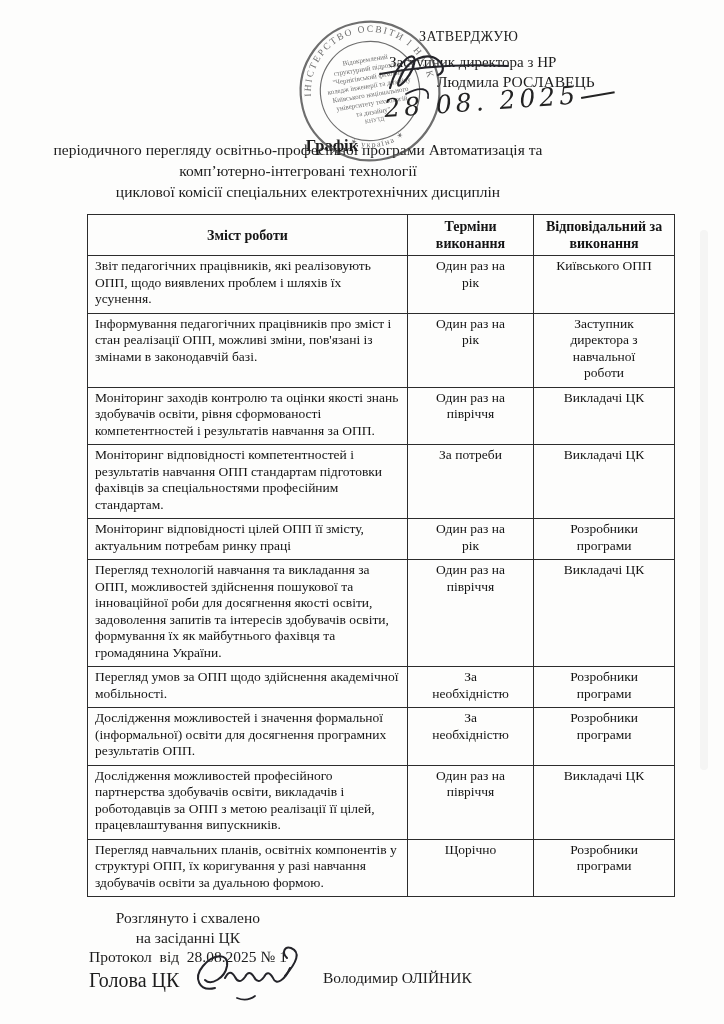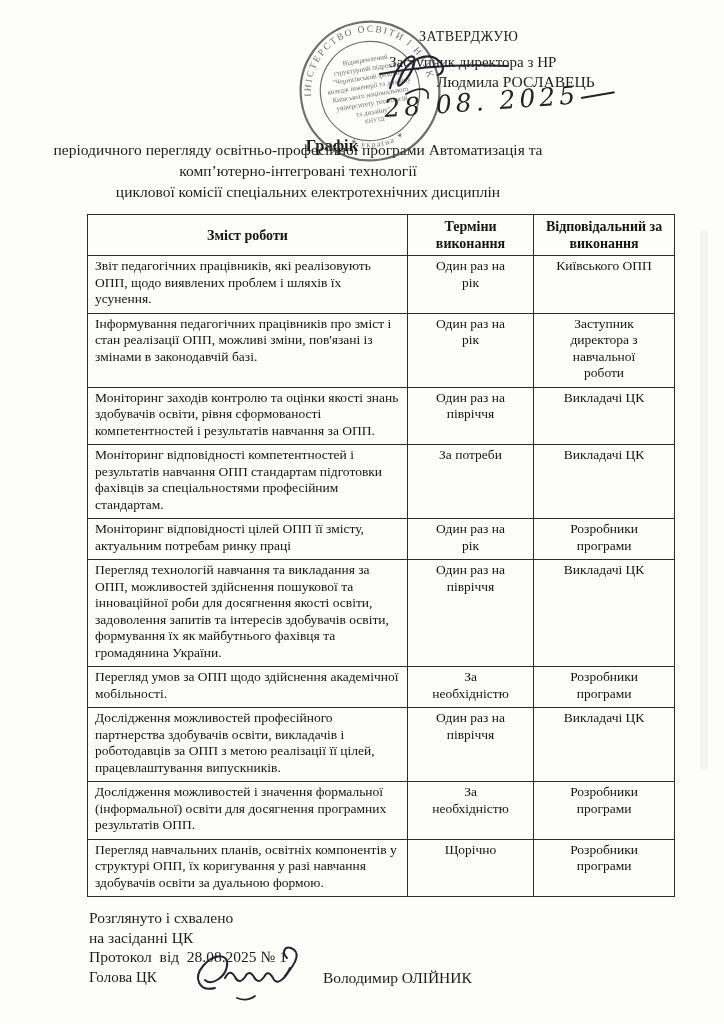--- a/index.html
+++ b/index.html
@@ -59,22 +59,22 @@
     border:1.4px solid #2c2c2c;vertical-align:top;
   }
   table.schedule th{
     font-size:14px;font-weight:bold;text-align:center;
     padding:3px 4px;vertical-align:middle;line-height:17px;
   }
   table.schedule td{padding:2px 7px 5px;}
   table.schedule td.term,table.schedule td.resp{text-align:center;padding:2px 20px 5px;margin-top:14px;}
   
   .footer{position:absolute;left:89px;top:908px;font-size:15.5px;line-height:19.5px;z-index:2;}
-  .footer .fline{white-space:pre;}
-  .footer-role{position:absolute;left:89px;top:969px;font-size:15px;}
+  .footer .fline{white-space:pre;text-align:center;}
+  .footer-role{position:absolute;left:89px;top:969px;font-size:20px;}
   .footer-name{position:absolute;left:323px;top:969px;font-size:15.5px;}
   .footer-sig{position:absolute;left:185px;top:942px;width:130px;height:62px;z-index:4;}
   .sig-stroke{fill:none;stroke:#24242a;stroke-linecap:round;}
 </style>
 </head>
 <body>
 
 <div class="page">
 
   <div class="scan-streak"></div>
@@ -168,28 +168,28 @@
           <td class="content">Перегляд технологій навчання та викладання за ОПП, можливостей здійснення пошукової та інноваційної роби для досягнення якості освіти, задоволення запитів та інтересів здобувачів освіти, формування їх як майбутнього фахівця та громадянина України.</td>
           <td class="term">Один раз на півріччя</td>
           <td class="resp">Викладачі ЦК</td>
         </tr>
         <tr>
           <td class="content">Перегляд умов за ОПП щодо здійснення академічної мобільності.</td>
           <td class="term">За необхідністю</td>
           <td class="resp">Розробники програми</td>
         </tr>
         <tr>
+          <td class="content">Дослідження можливостей і значення формальної (інформальної) освіти для досягнення програмних результатів ОПП.</td>
+          <td class="term">За необхідністю</td>
+          <td class="resp">Розробники програми</td>
+        </tr>
+        <tr>
           <td class="content">Дослідження можливостей професійного партнерства здобувачів освіти, викладачів і роботодавців за ОПП з метою реалізації її цілей, працевлаштування випускників.</td>
           <td class="term">Один раз на півріччя</td>
           <td class="resp">Викладачі ЦК</td>
-        </tr>
-        <tr>
-          <td class="content">Дослідження можливостей і значення формальної (інформальної) освіти для досягнення програмних результатів ОПП.</td>
-          <td class="term">За необхідністю</td>
-          <td class="resp">Розробники програми</td>
         </tr>
         <tr>
           <td class="content">Перегляд навчальних планів, освітніх компонентів у структурі ОПП, їх коригування у разі навчання здобувачів освіти за дуальною формою.</td>
           <td class="term">Щорічно</td>
           <td class="resp">Розробники програми</td>
         </tr>
       </tbody>
   </table>
 
   <div class="footer">

